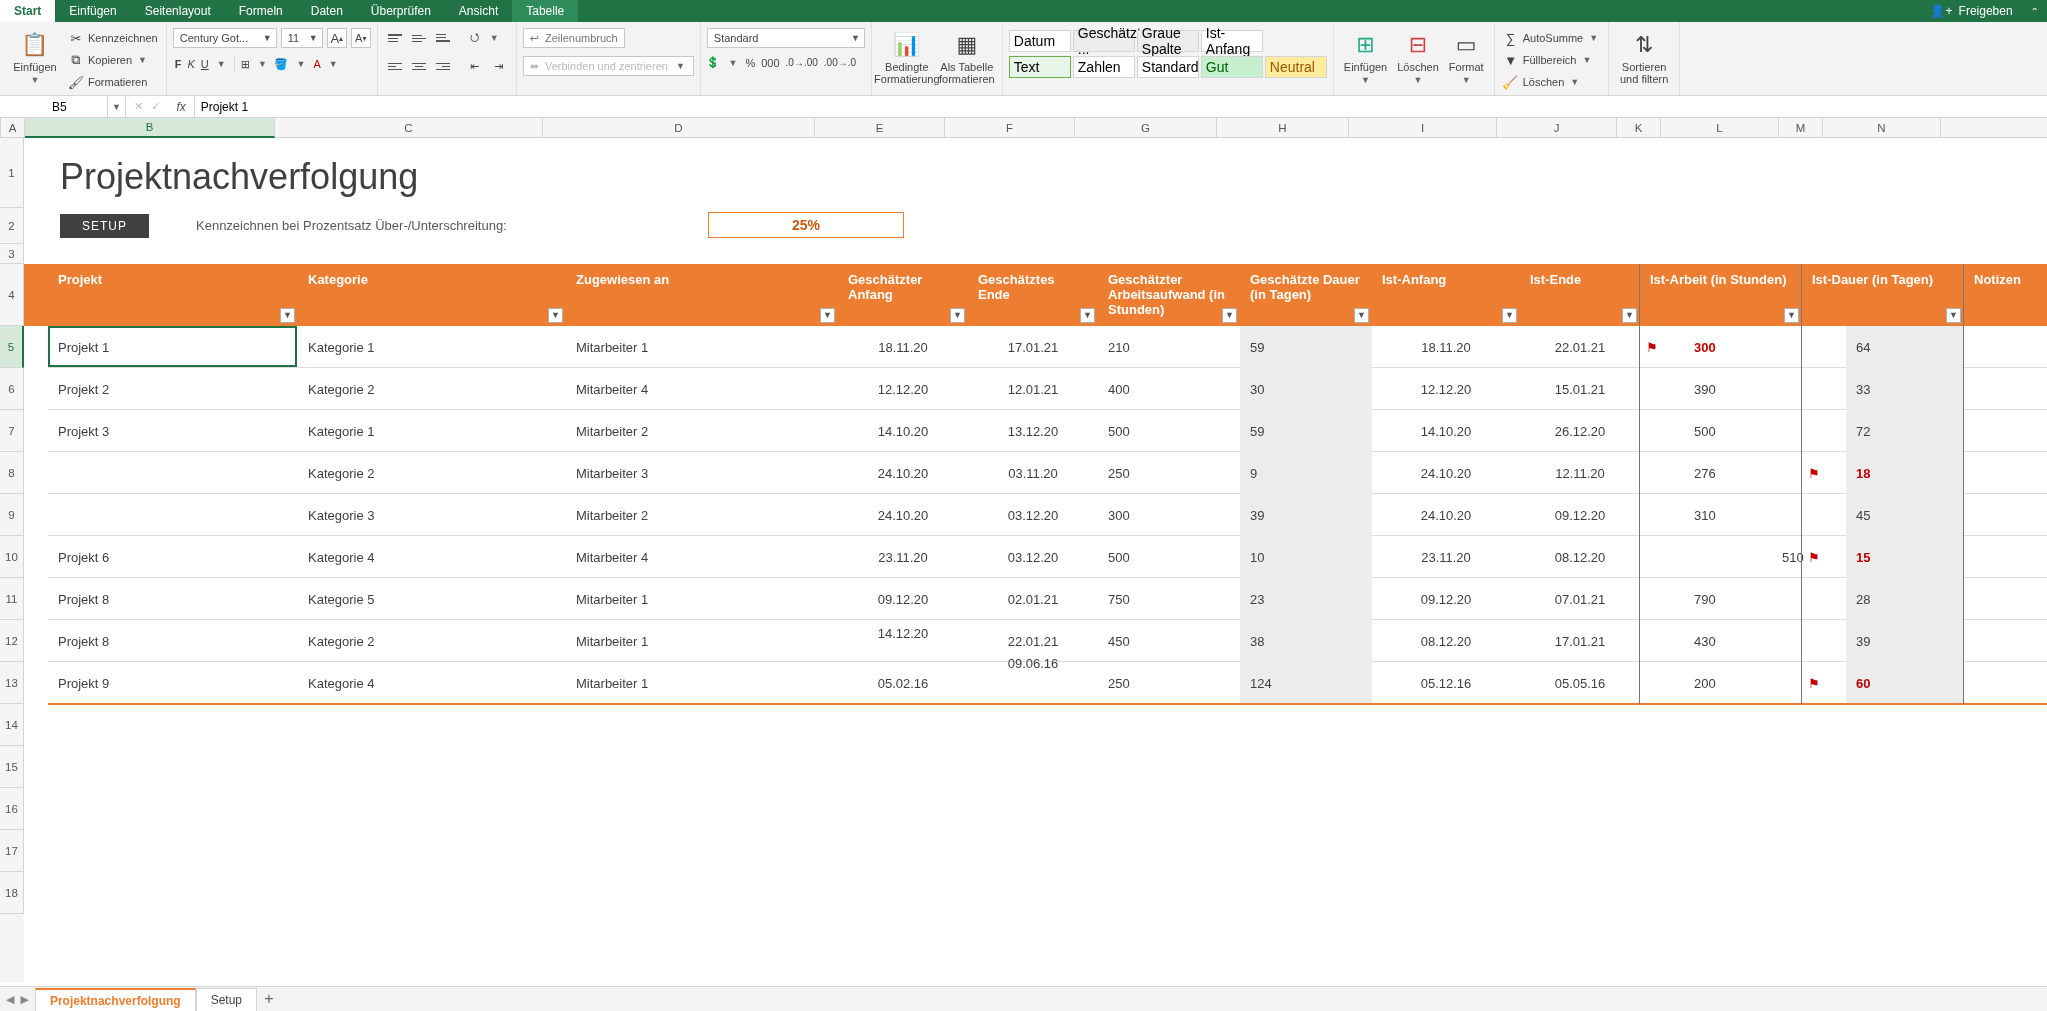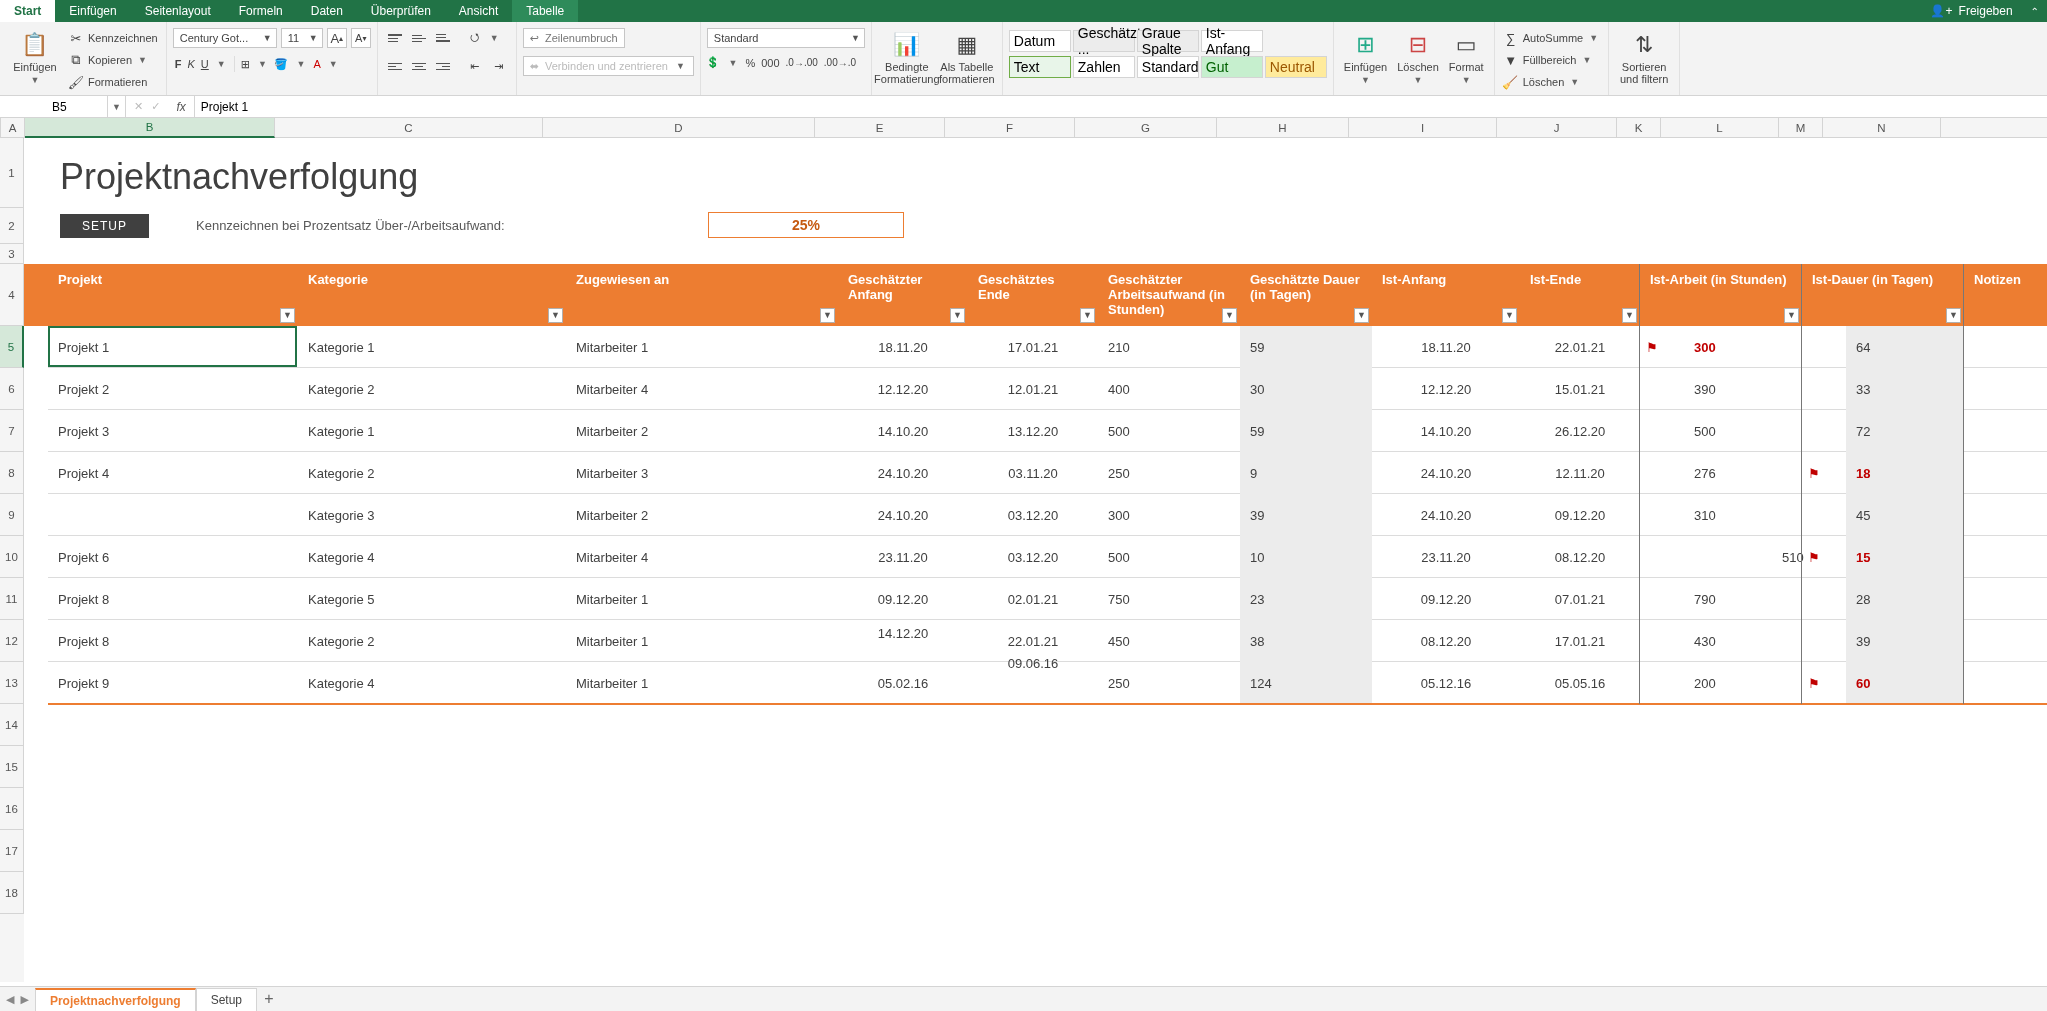--- a/index.html
+++ b/index.html
@@ -353,21 +353,21 @@
       <div class="rowh" style="height: 42px;">13</div>
       <div class="rowh" style="height: 42px;">14</div>
       <div class="rowh" style="height: 42px;">15</div>
       <div class="rowh" style="height: 42px;">16</div>
       <div class="rowh" style="height: 42px;">17</div>
       <div class="rowh" style="height: 42px;">18</div>
     </div>
   <div class="cells" id="cells" style="flex:1;">
       <div style="position: absolute; left: 36px; top: 18px; font-family: &quot;Century Gothic&quot;, &quot;Trebuchet MS&quot;, sans-serif; font-size: 36px; color: rgb(64, 64, 64);">Projektnachverfolgung</div>
       <div style="position: absolute; left: 36px; top: 76px; background: rgb(64, 64, 64); color: rgb(255, 255, 255); padding: 5px 22px; font-size: 12px; letter-spacing: 1px; cursor: pointer;">SETUP</div>
-      <div style="position: absolute; left: 172px; top: 80px; font-size: 13px; color: rgb(89, 89, 89);">Kennzeichnen bei Prozentsatz Über-/Arbeitsaufwand:</div>
+      <div style="position: absolute; left: 172px; top: 80px; font-size: 13px; color: rgb(89, 89, 89);">Kennzeichnen bei Prozentsatz Über-/Unterschreitung:</div>
       <div style="position: absolute; left: 684px; top: 74px; width: 196px; height: 26px; border: 1px solid rgb(237, 125, 49); color: rgb(197, 90, 17); font-weight: 700; font-size: 14px; display: flex; align-items: center; justify-content: center;">25%</div>
       <div class="thead" style="left: 24px; top: 126px; width: 250px; height: 62px;">Projekt<div class="filt">▼</div></div>
       <div class="thead" style="left: 274px; top: 126px; width: 268px; height: 62px;">Kategorie<div class="filt">▼</div></div>
       <div class="thead" style="left: 542px; top: 126px; width: 272px; height: 62px;">Zugewiesen an<div class="filt">▼</div></div>
       <div class="thead" style="left: 814px; top: 126px; width: 130px; height: 62px; align-items: flex-start;">Geschätzter Anfang<div class="filt">▼</div></div>
       <div class="thead" style="left: 944px; top: 126px; width: 130px; height: 62px; align-items: flex-start;">Geschätztes Ende<div class="filt">▼</div></div>
       <div class="thead" style="left: 1074px; top: 126px; width: 142px; height: 62px; align-items: flex-start;">Geschätzter Arbeitsaufwand (in Stunden)<div class="filt">▼</div></div>
       <div class="thead" style="left: 1216px; top: 126px; width: 132px; height: 62px; align-items: flex-start;">Geschätzte Dauer (in Tagen)<div class="filt">▼</div></div>
       <div class="thead" style="left: 1348px; top: 126px; width: 148px; height: 62px; align-items: flex-start;">Ist-Anfang<div class="filt">▼</div></div>
       <div class="thead" style="left: 1496px; top: 126px; width: 120px; height: 62px; align-items: flex-start;">Ist-Ende<div class="filt">▼</div></div>
@@ -416,21 +416,20 @@
       <div class="tcell center" style="left: 944px; top: 272px; width: 130px; height: 42px;">13.12.20</div>
       <div class="tcell" style="left: 1074px; top: 272px; width: 142px; height: 42px;">500</div>
       <div class="tcell" style="left: 1216px; top: 272px; width: 132px; height: 42px;">59</div>
       <div class="tcell center" style="left: 1348px; top: 272px; width: 148px; height: 42px;">14.10.20</div>
       <div class="tcell center" style="left: 1496px; top: 272px; width: 120px; height: 42px;">26.12.20</div>
       <div class="tcell" style="left: 1660px; top: 272px; width: 118px; height: 42px;">500</div>
       <div class="tcell" style="left: 1822px; top: 272px; width: 118px; height: 42px;">72</div>
       <div style="position: absolute; left: 24px; top: 355px; width: 2141px; border-bottom: 1px solid rgb(220, 220, 220);"></div>
       <div style="position: absolute; left: 1216px; top: 314px; width: 132px; height: 42px; background: rgb(236, 236, 236);"></div>
       <div style="position: absolute; left: 1822px; top: 314px; width: 118px; height: 42px; background: rgb(236, 236, 236);"></div>
-      <div class="tcell" style="left: 24px; top: 314px; width: 250px; height: 42px;">Projekt 4</div>
       <div class="tcell" style="left: 274px; top: 314px; width: 268px; height: 42px;">Kategorie 2</div>
       <div class="tcell" style="left: 542px; top: 314px; width: 272px; height: 42px;">Mitarbeiter 3</div>
       <div class="tcell center" style="left: 814px; top: 314px; width: 130px; height: 42px;">24.10.20</div>
       <div class="tcell center" style="left: 944px; top: 314px; width: 130px; height: 42px;">03.11.20</div>
       <div class="tcell" style="left: 1074px; top: 314px; width: 142px; height: 42px;">250</div>
       <div class="tcell" style="left: 1216px; top: 314px; width: 132px; height: 42px;">9</div>
       <div class="tcell center" style="left: 1348px; top: 314px; width: 148px; height: 42px;">24.10.20</div>
       <div class="tcell center" style="left: 1496px; top: 314px; width: 120px; height: 42px;">12.11.20</div>
       <div class="tcell" style="left: 1660px; top: 314px; width: 118px; height: 42px;">276</div>
       <div class="flagcell" style="left: 1778px; top: 314px; width: 44px; height: 42px;">

